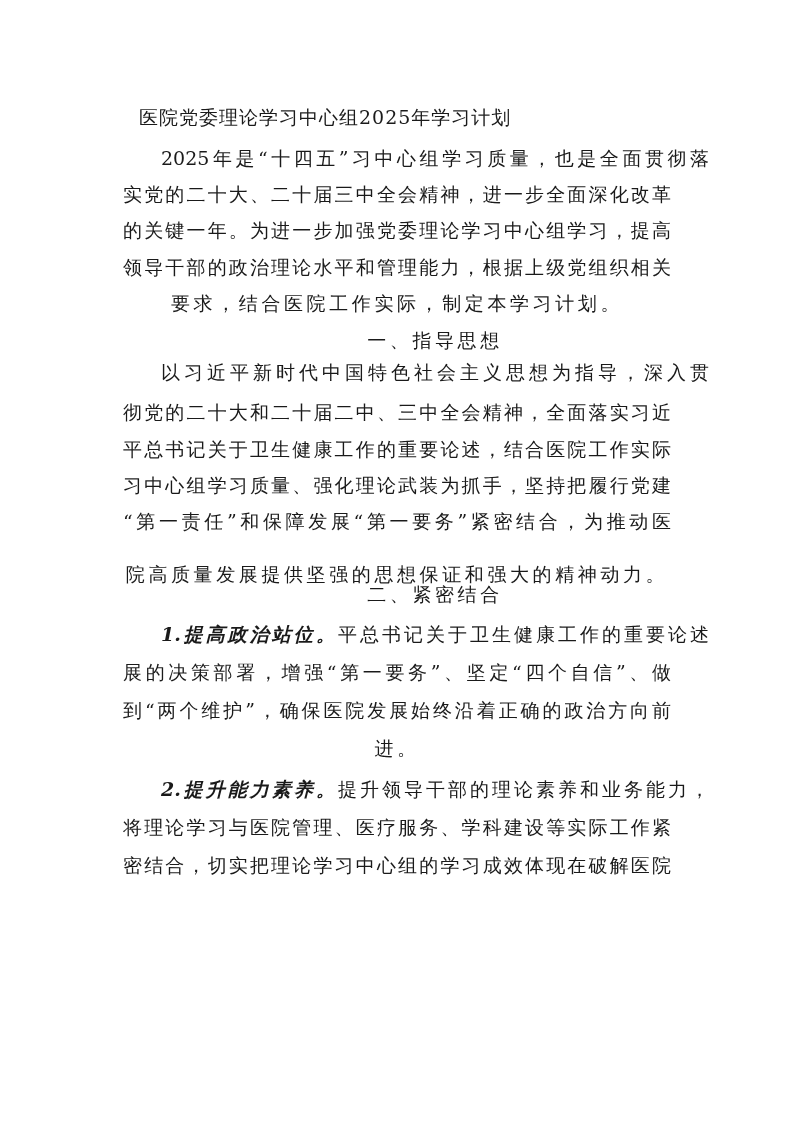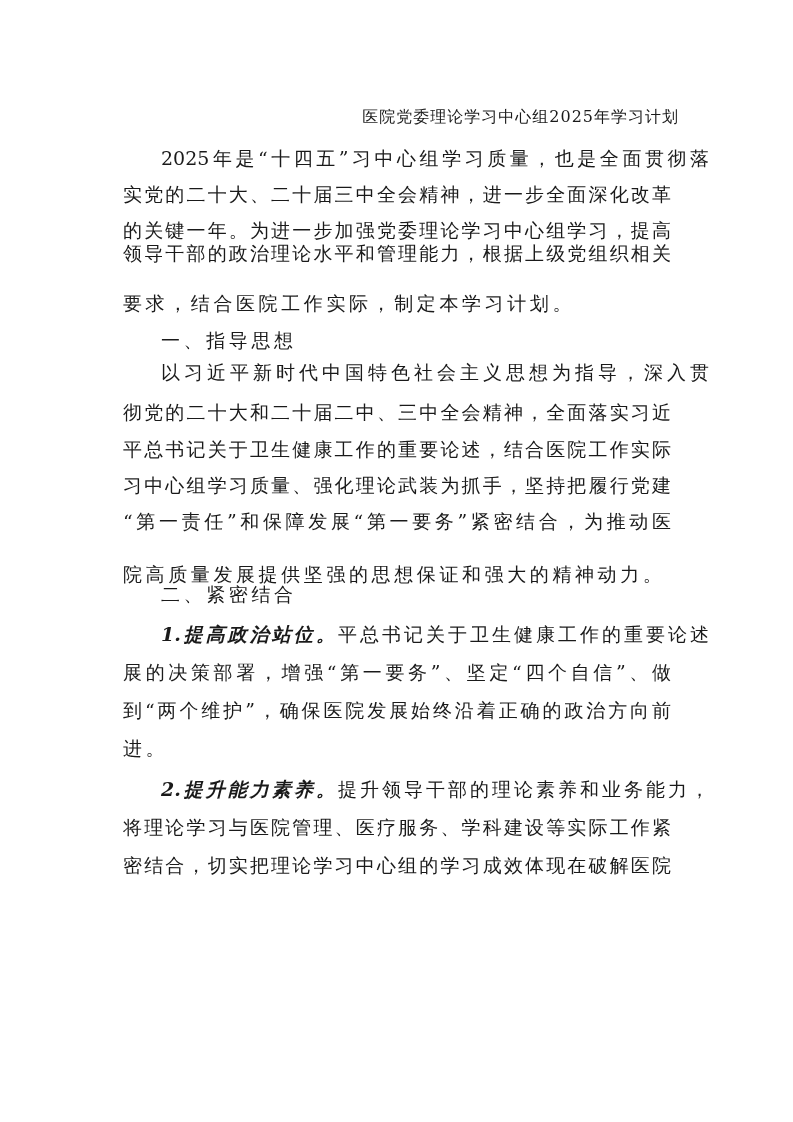--- a/index.html
+++ b/index.html
@@ -1,36 +1,36 @@
 <!DOCTYPE html>
 <html><head>
 <meta charset="utf-8">
 <style>
   html, body { margin:0; padding:0; background:#ffffff; }
   body { width:793px; height:1122px; position:relative; overflow:hidden;
          font-family:"DejaVu Serif","Liberation Serif",serif; color:#1a1a1a; }
   .page { position:absolute; left:123px; top:0; width:548px; }
-  .title { position:absolute; left:8px; width:548px; top:103px; text-align:right;
-           font-size:16px; letter-spacing:1px; line-height:28px; white-space:nowrap; }
+  .title { position:absolute; left:16px; width:548px; top:103px; text-align:left;
+           font-size:19px; letter-spacing:1px; line-height:28px; white-space:nowrap; }
   .line { position:absolute; left:0; width:548px; font-size:19px; line-height:28px;
-          white-space:nowrap; letter-spacing:3.6px; }
+          white-space:nowrap; letter-spacing:3.6px;text-align:center; }
   .indent { padding-left:38px; }
   .just { text-align:justify; text-align-last:justify; letter-spacing:0; }
   .bold { font-weight:bold;font-style:italic; }
 </style>
 </head>
 <body>
 
 <div class="page">
   <div class="title">医院党委理论学习中心组2025年学习计划</div>
 
   <div class="line indent just" style="top:144px">2025年是“十四五”习中心组学习质量，也是全面贯彻落</div>
   <div class="line just" style="top:180px">实党的二十大、二十届三中全会精神，进一步全面深化改革</div>
   <div class="line just" style="top:216px">的关键一年。为进一步加强党委理论学习中心组学习，提高</div>
-  <div class="line just" style="top:239px">领导干部的政治理论水平和管理能力，根据上级党组织相关</div>
+  <div class="line just" style="top:253px">领导干部的政治理论水平和管理能力，根据上级党组织相关</div>
   <div class="line" style="top:289px">要求，结合医院工作实际，制定本学习计划。</div>
 
   <div class="line indent" style="top:326px">一、指导思想</div>
 
   <div class="line indent just" style="top:358px">以习近平新时代中国特色社会主义思想为指导，深入贯</div>
   <div class="line just" style="top:398px">彻党的二十大和二十届二中、三中全会精神，全面落实习近</div>
   <div class="line just" style="top:435px">平总书记关于卫生健康工作的重要论述，结合医院工作实际</div>
   <div class="line just" style="top:471px">习中心组学习质量、强化理论武装为抓手，坚持把履行党建</div>
   <div class="line just" style="top:507px">“第一责任”和保障发展“第一要务”紧密结合，为推动医</div>
   <div class="line" style="top:560px">院高质量发展提供坚强的思想保证和强大的精神动力。</div>

